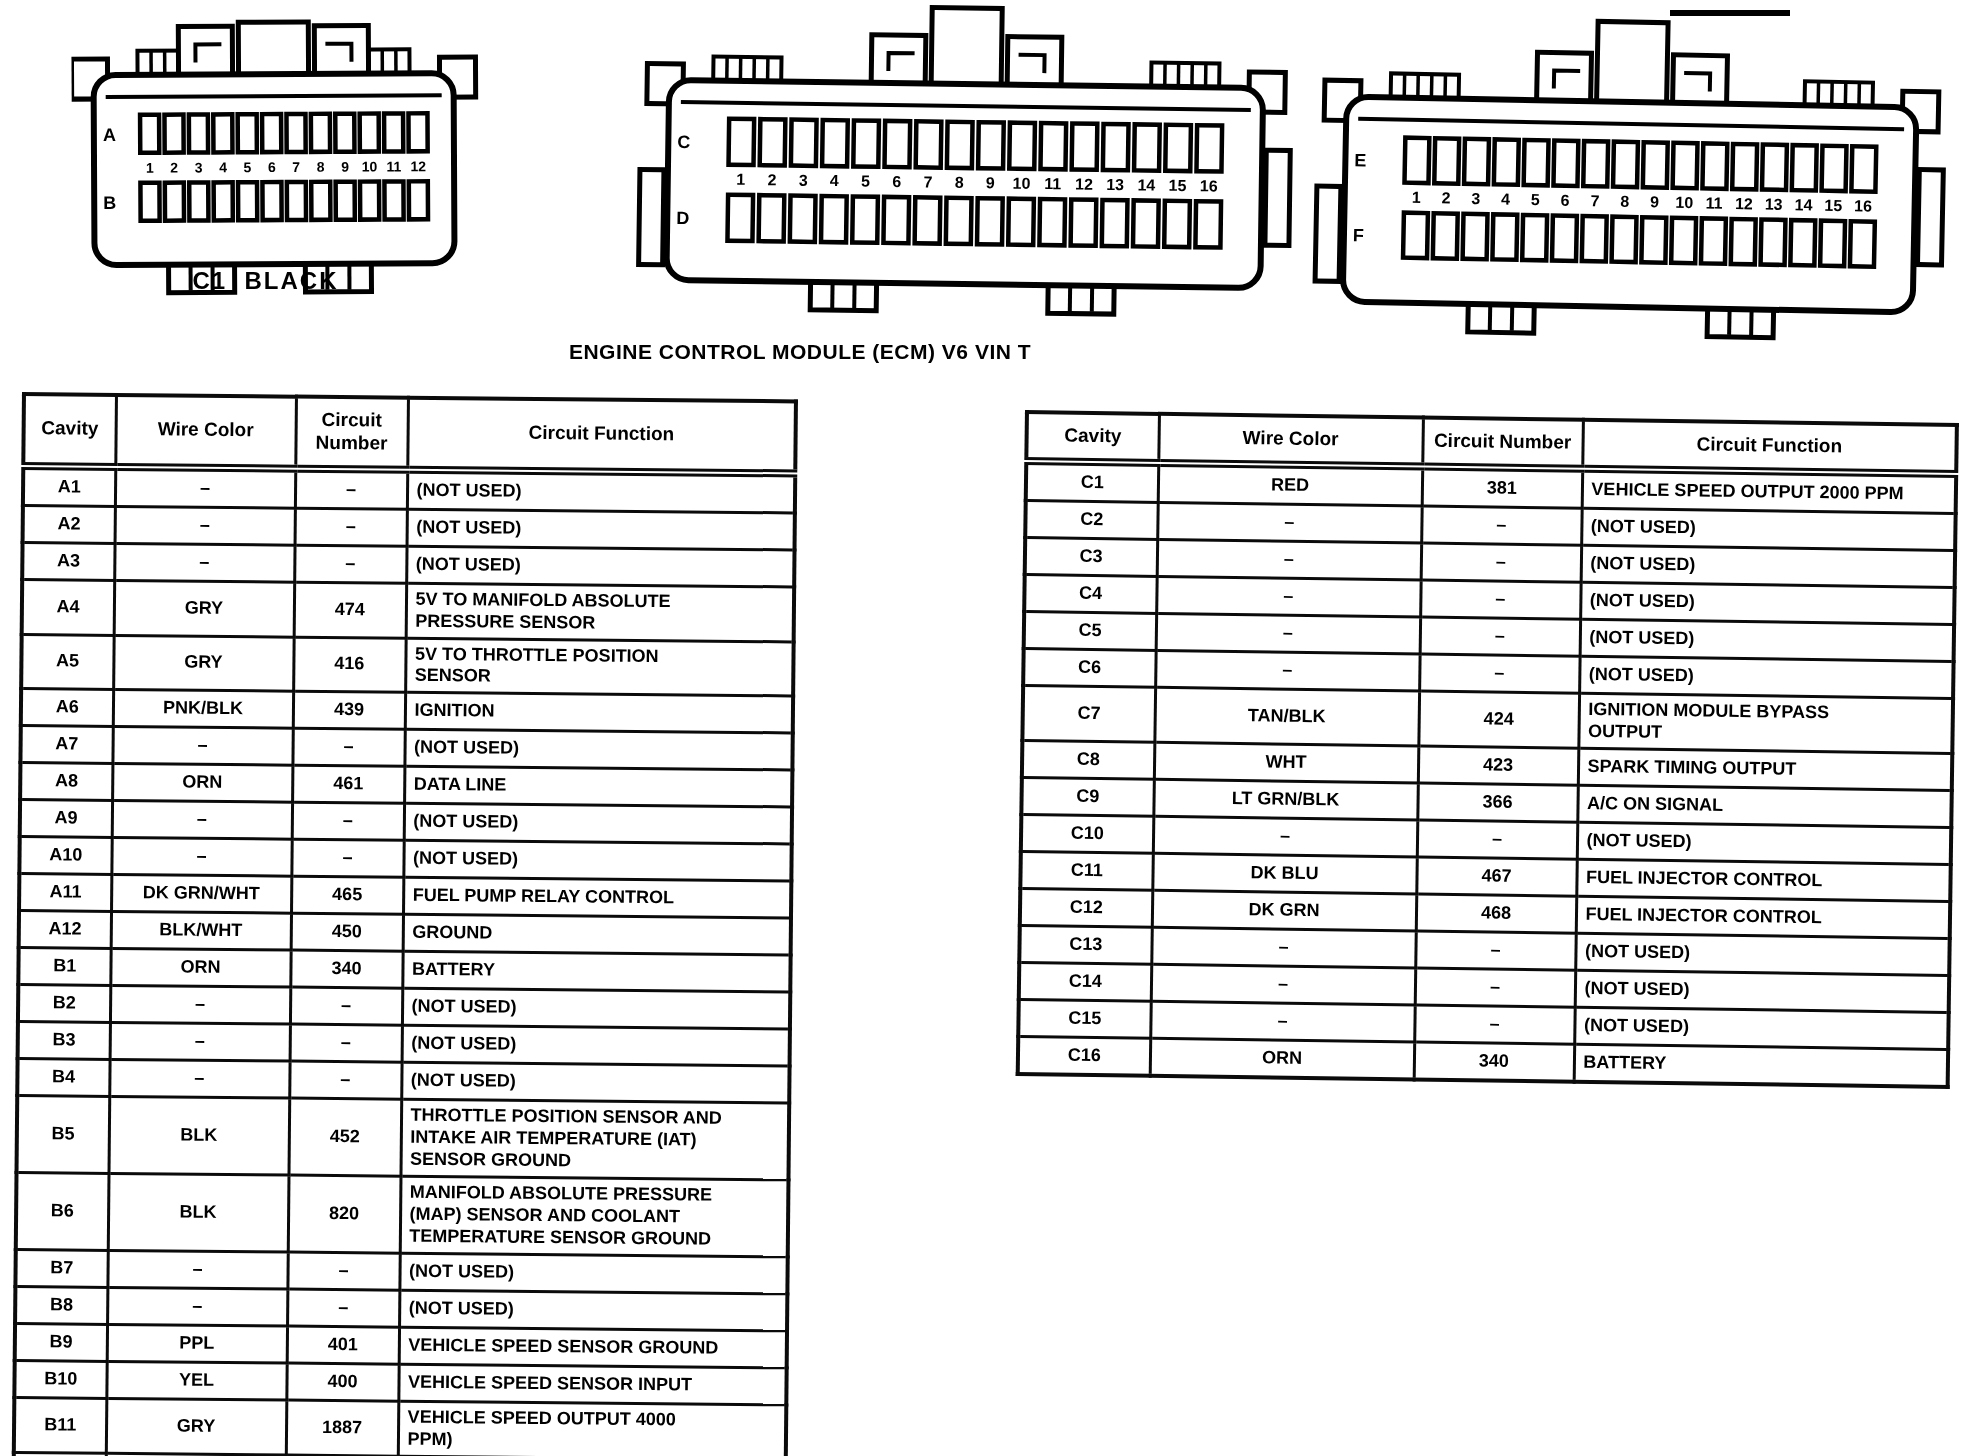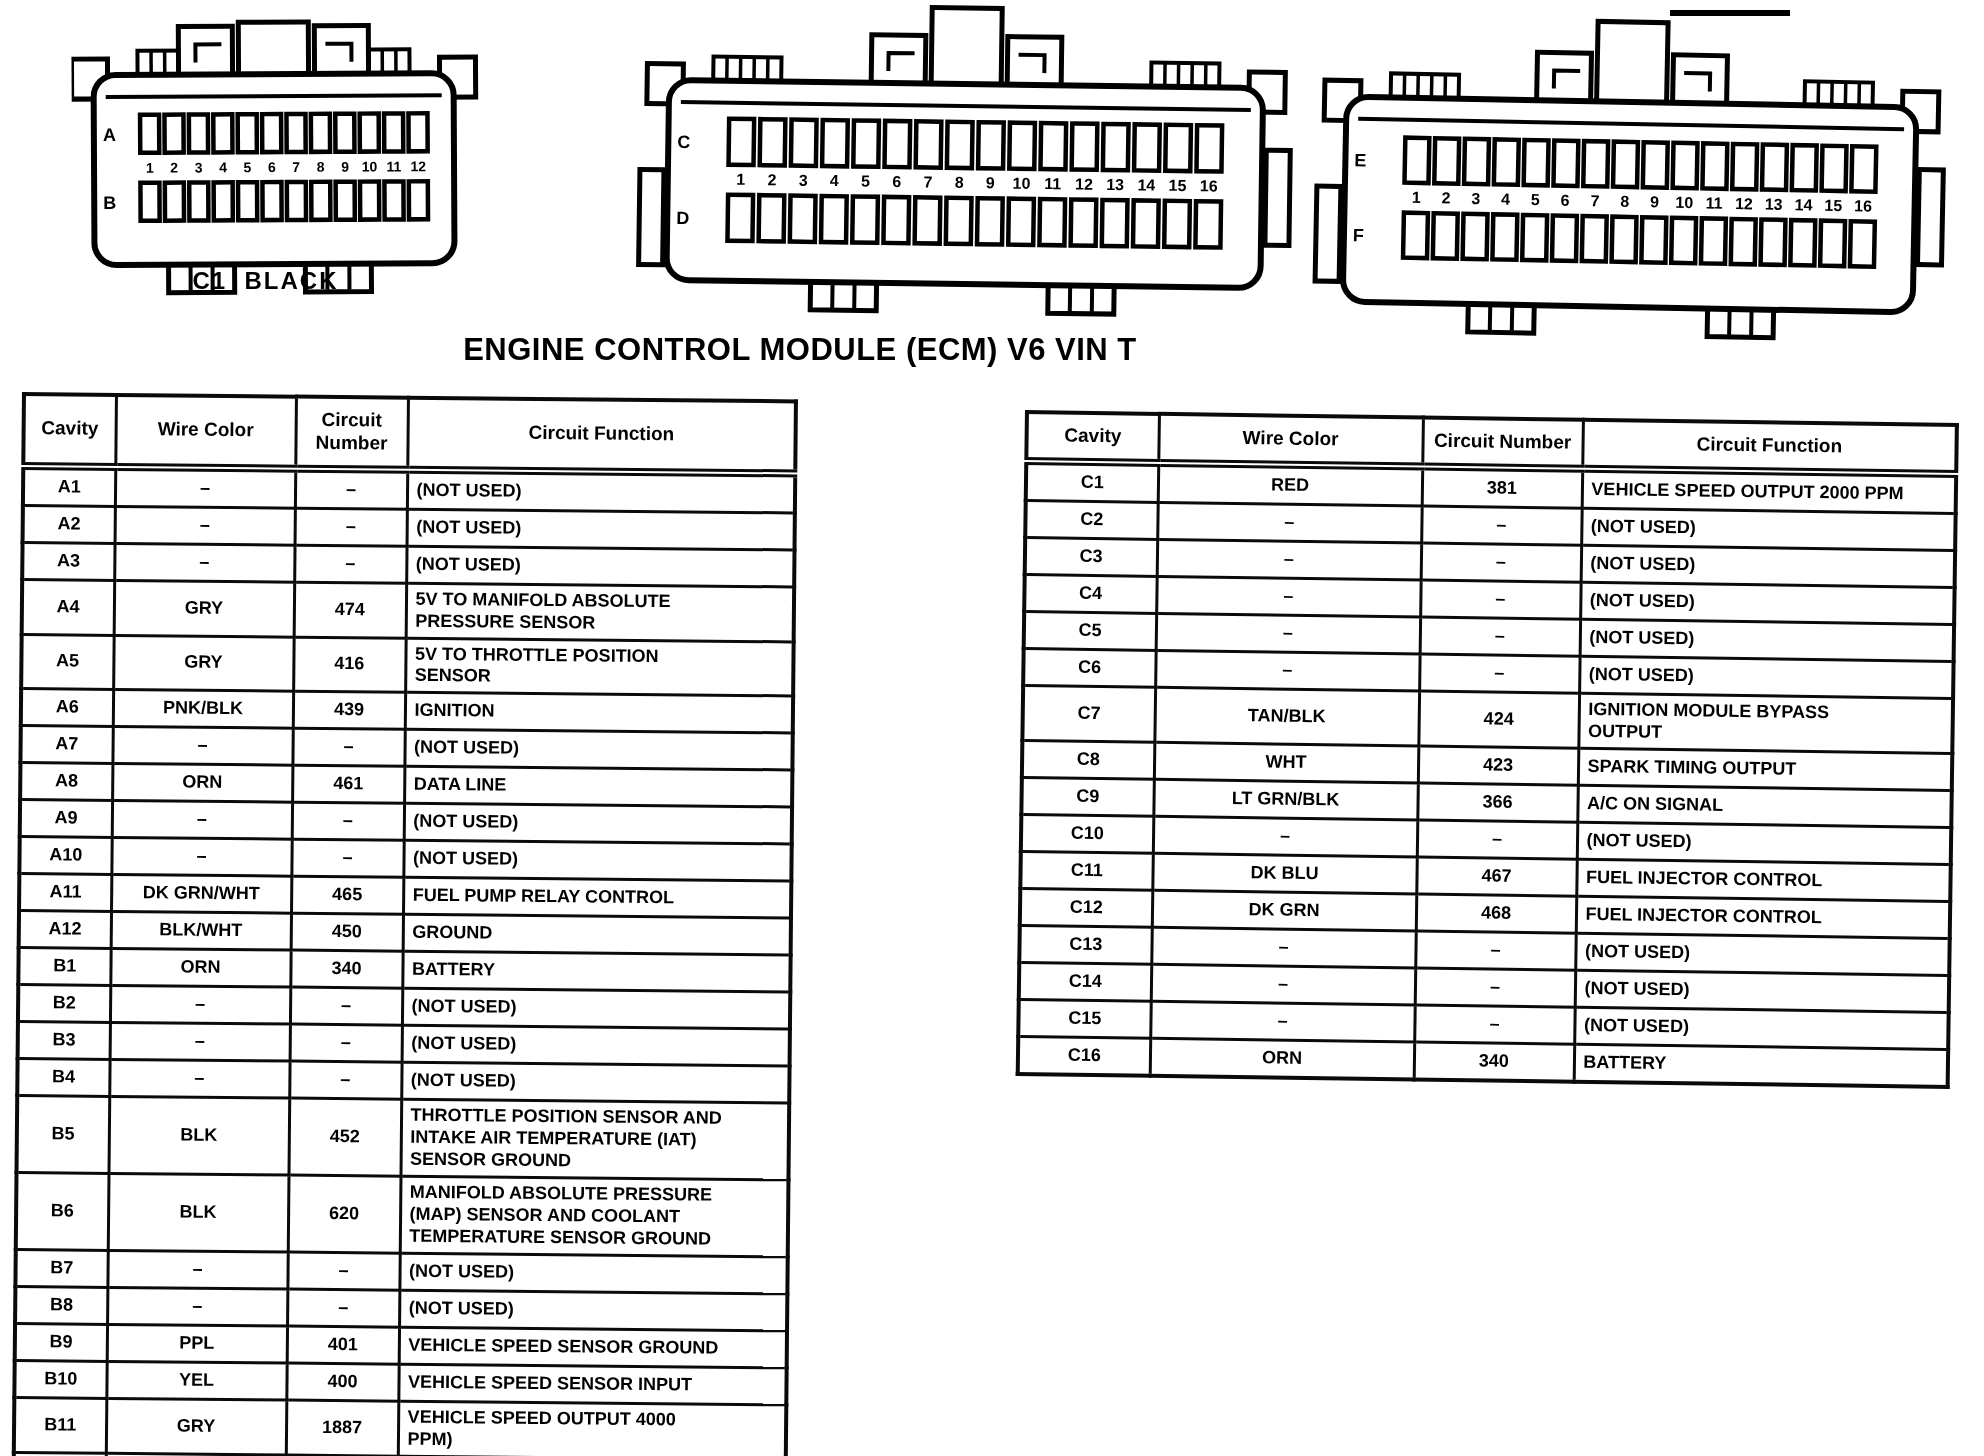--- a/index.html
+++ b/index.html
@@ -16,22 +16,22 @@
   #fig-c1 { left:72px; top:12px; }
   #fig-c1 svg { transform:rotate(-0.3deg); }
   #fig-c1 figcaption { margin-top:-40px; padding-right:45px; }
   #fig-c2 { left:634px; top:0px; }
   #fig-c2 svg { transform:rotate(0.8deg); }
   #fig-c2 figcaption { margin-top:-24px; padding-right:170px; }
   #fig-c3 { left:1311px; top:14px; }
   #fig-c3 svg { transform:rotate(1.1deg); }
   #fig-c3 figcaption { margin-top:-4px; padding-right:60px; }
   .ecm-title {
-    position:absolute; left:400px; top:332px; width:800px; text-align:center;
-    font-weight:bold; font-size:31px; letter-spacing:0.5px; white-space:pre;
+    position:absolute; left:400px; top:340px; width:800px; text-align:center;
+    font-weight:bold; font-size:21px; letter-spacing:0.5px; white-space:pre;
   }
   
   .scan-line { position:absolute; left:1670px; top:10px; width:120px; height:6px; background:#000; }
   .speck { position:absolute; background:#000; border-radius:50%; }
   .speck-1 { left:237px; top:1444px; width:5px; height:6px; }
   .speck-2 { left:619px; top:1449px; width:4px; height:4px; }
   
   table.pin-table {
     position:absolute; border-collapse:collapse; background:#fff;
     border:4px solid #0a0a0a; table-layout:fixed;
@@ -434,21 +434,21 @@
           <td class="color">BLK</td>
           <td class="num">452</td>
           <td class="func">THROTTLE POSITION SENSOR AND
 INTAKE AIR TEMPERATURE (IAT)
 SENSOR GROUND</td>
         </tr>
 
         <tr>
           <td class="cavity">B6</td>
           <td class="color">BLK</td>
-          <td class="num">620</td>
+          <td class="num">820</td>
           <td class="func">MANIFOLD ABSOLUTE PRESSURE
 (MAP) SENSOR AND COOLANT
 TEMPERATURE SENSOR GROUND</td>
         </tr>
 
         <tr>
           <td class="cavity">B7</td>
           <td class="color">–</td>
           <td class="num">–</td>
           <td class="func">(NOT USED)</td>

